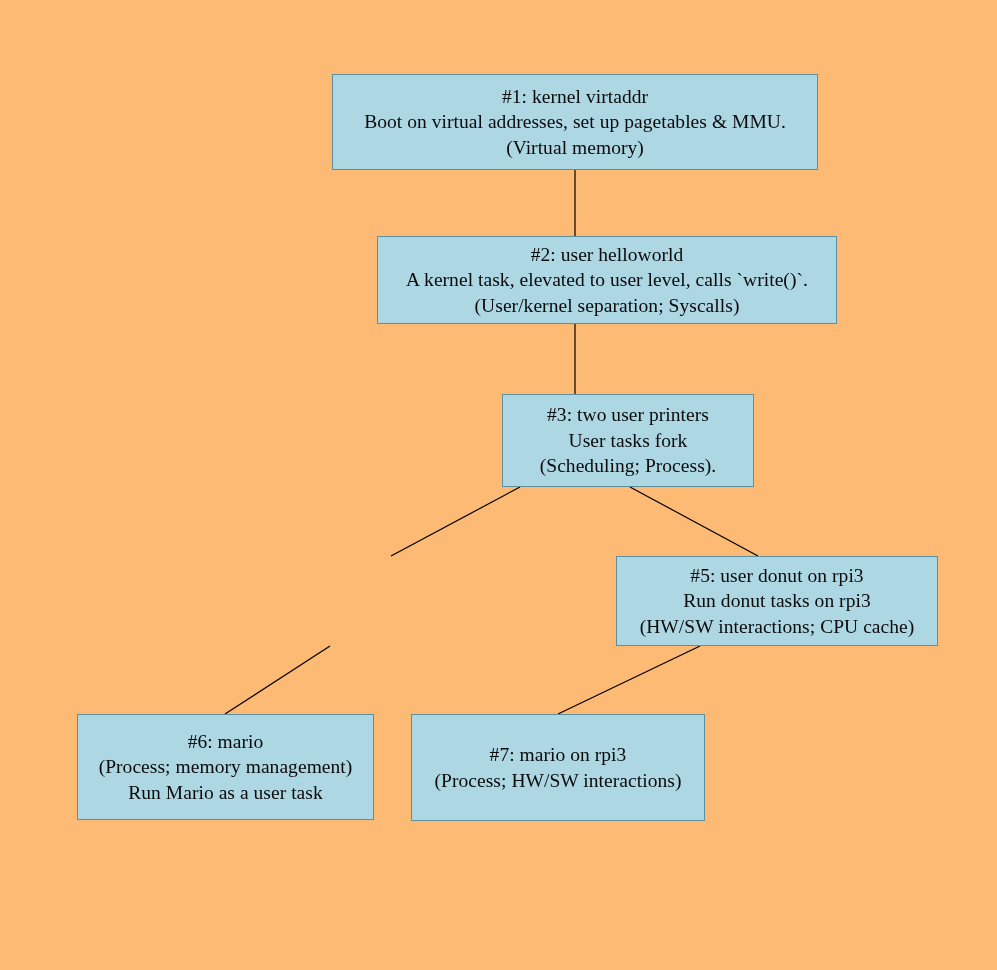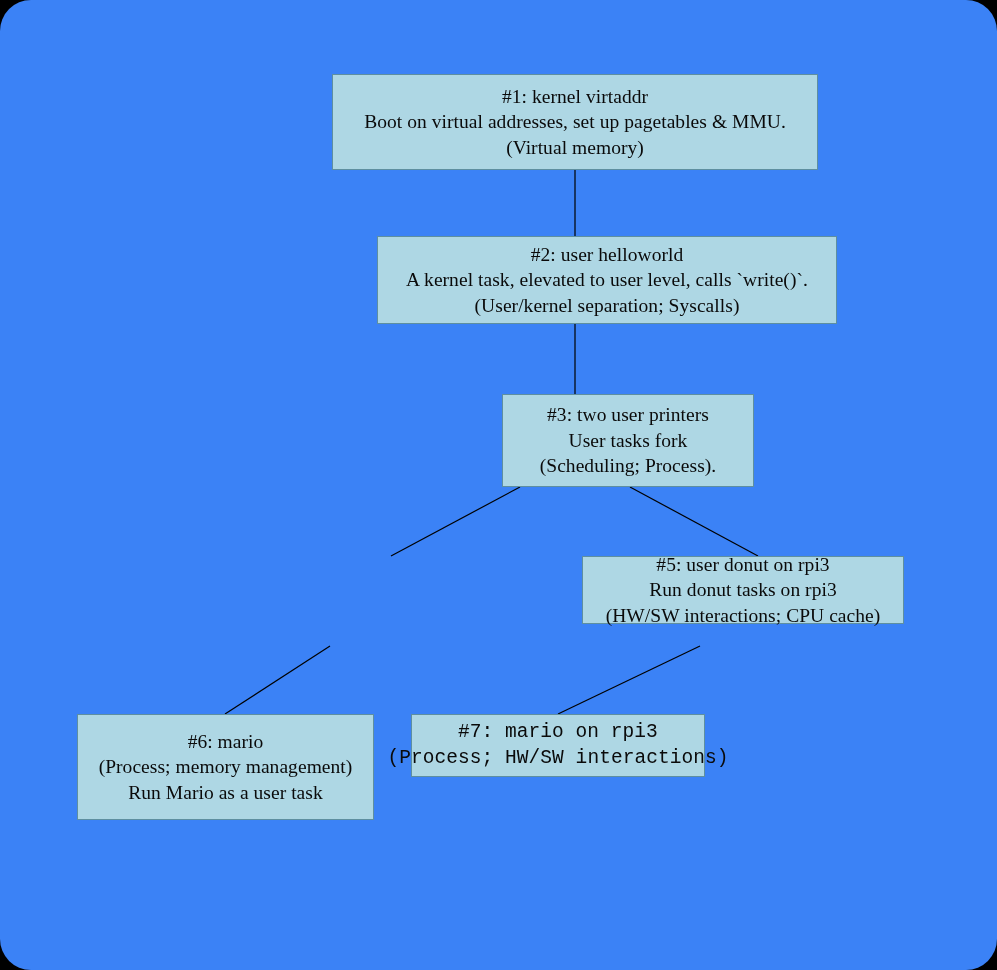--- a/index.html
+++ b/index.html
@@ -8,23 +8,22 @@
     padding: 0;
     background: #000000;
   }
   body {
     font-family: "Liberation Serif", "DejaVu Serif", serif;
   }
   #diagram-canvas {
     position: relative;
     width: 997px;
     height: 970px;
-    background: #3b82f6;
+    background: #fdba74;
     overflow: hidden;
-    border-radius: 31px;
   }
   .node-box {
     position: absolute;
     box-sizing: border-box;
     background: #aed7e4;
     border: 1px solid #5e8fa0;
     color: #000000;
     display: flex;
     flex-direction: column;
     align-items: center;
@@ -89,30 +88,30 @@
     <span class="node-line">(User/kernel separation; Syscalls)</span>
   </div>
 
   <div class="node-box" style="left:468px; top:394px; width:252px; height:93px;margin-left:34px;">
     <span class="node-line">#3: two user printers</span>
     <span class="node-line">User tasks fork</span>
     <span class="node-line">(Scheduling; Process).</span>
   </div>
 
 
-  <div class="node-box" style="left:582px; top:556px; width:322px; height:68px;">
+  <div class="node-box" style="left:616px; top:556px; width:322px; height:90px;">
     <span class="node-line">#5: user donut on rpi3</span>
     <span class="node-line">Run donut tasks on rpi3</span>
     <span class="node-line">(HW/SW interactions; CPU cache)</span>
   </div>
 
   <div class="node-box" style="left:77px; top:714px; width:297px; height:106px;">
     <span class="node-line">#6: mario</span>
     <span class="node-line">(Process; memory management)</span>
     <span class="node-line">Run Mario as a user task</span>
   </div>
 
-  <div class="node-box" style="left:411px; top:714px; width:294px; height:63px;font-family:Liberation Mono, monospace;">
+  <div class="node-box" style="left:411px; top:714px; width:294px; height:107px;">
     <span class="node-line">#7: mario on rpi3</span>
     <span class="node-line">(Process; HW/SW interactions)</span>
   </div>
 
 </div>
 
 </body></html>

